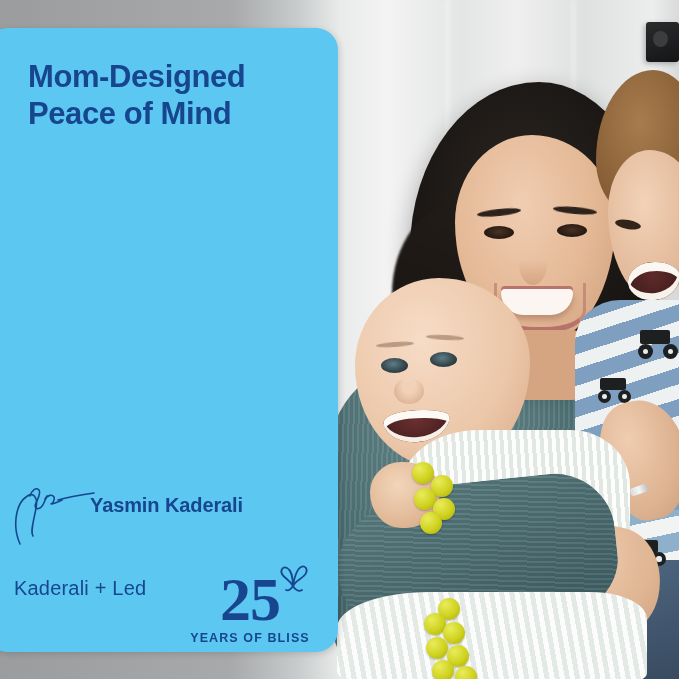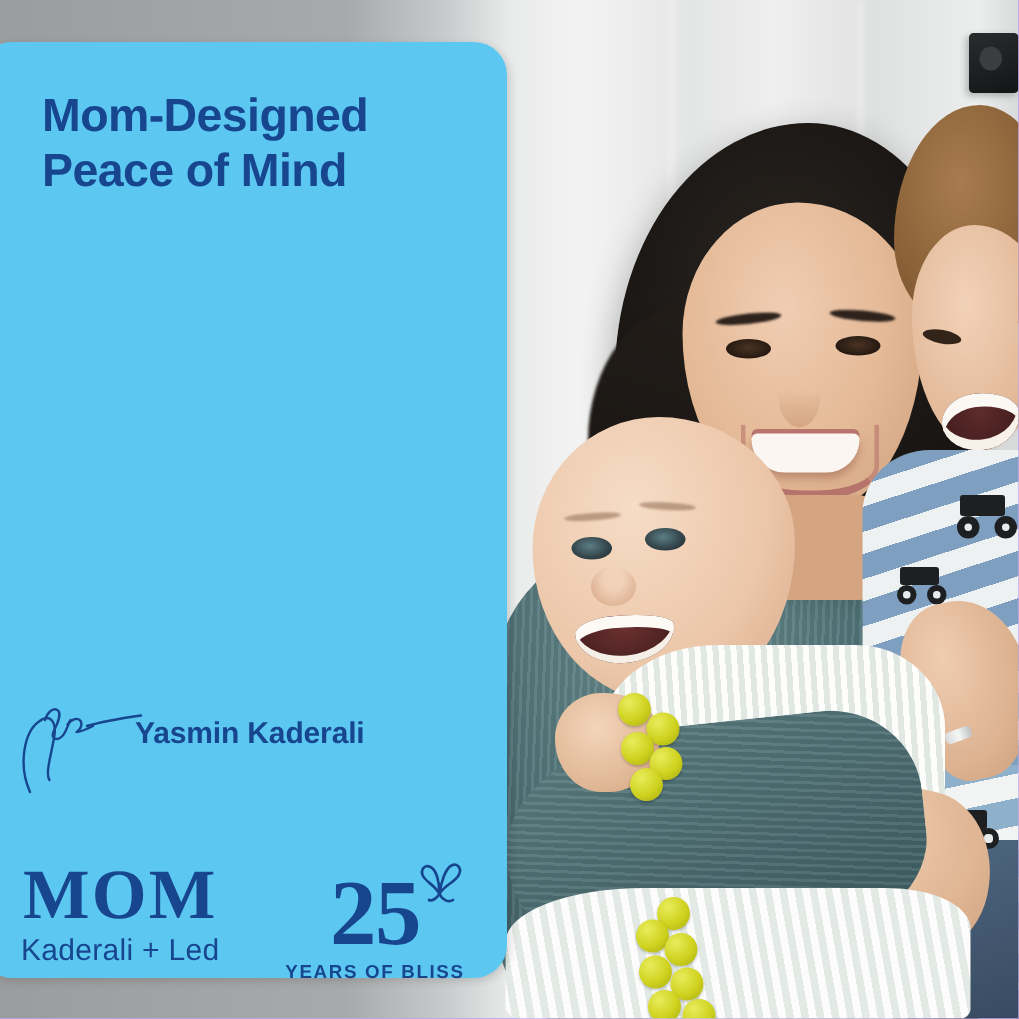--- a/index.html
+++ b/index.html
@@ -6,21 +6,21 @@
     margin: 0;
     padding: 0;
     background: #ffffff;
   }
   #stage {
     position: relative;
     width: 679px;
     height: 679px;
     overflow: hidden;
     font-family: "Liberation Sans", sans-serif;
-    background: #6d28d9;
+    background: #701a75;
   }
 
   
   .photo {
     position: absolute;
     inset: 0;
     overflow: hidden;
   }
   
   .wall {
@@ -355,21 +355,21 @@
     line-height: 33px;
     letter-spacing: -0.2px;
     color: var(--navy2, #1b4a91);
     max-width: 292px;
   }
 
   
   .sig-block {
     position: absolute;
     left: 28px;
-    top: 440px;
+    top: 456px;
     width: 300px;
     height: 70px;
   }
   .sig-svg { position: absolute; left: 0; top: 0; }
   .sig-name {
     position: absolute;
     left: 76px;
     top: 8px;
     font-size: 20px;
     line-height: 26px;
@@ -395,21 +395,21 @@
     letter-spacing: 1.5px;
     color: var(--navy, #17468f);
   }
   .mom-sub {
     font-size: 20px;
     line-height: 24px;
     letter-spacing: .2px;
     color: var(--navy, #17468f);
     margin-top: 2px;
   }
-  .years-logo { position: absolute; left: 172px; top: 10px; text-align: center; width: 128px; }
+  .years-logo { position: absolute; left: 172px; top: 0; text-align: center; width: 128px; }
   .years-num {
     font-family: "Liberation Serif", serif;
     font-size: 62px;
     line-height: 62px;
     font-weight: bold;
     letter-spacing: -1px;
     color: var(--navy, #17468f);
     position: relative;
     display: inline-block;
   }
@@ -517,21 +517,20 @@
         </g>
       </svg>
       <div class="sig-name">
         <div>Yasmin Kaderali</div>
       </div>
     </div>
 
     <div class="logos">
 
       <div class="mom-logo">
-        <div class="mom-word">MOM</div>
         <div class="mom-sub">Kaderali + Led</div>
       </div>
 
       <div class="years-logo">
         <div class="years-num">
           <span>25</span>
           <svg class="butterfly" width="34" height="34" viewBox="0 0 34 34">
             <g fill="none" stroke="#17468f" stroke-width="1.8" stroke-linecap="round">
               <path d="M17,24 C17,16 15,8 11,6 C7,4 4,8 6,12 C8,16 14,18 17,24"></path>
               <path d="M17,24 C18,16 21,7 25,5 C29,3 32,7 30,11 C28,16 20,18 17,24"></path>

